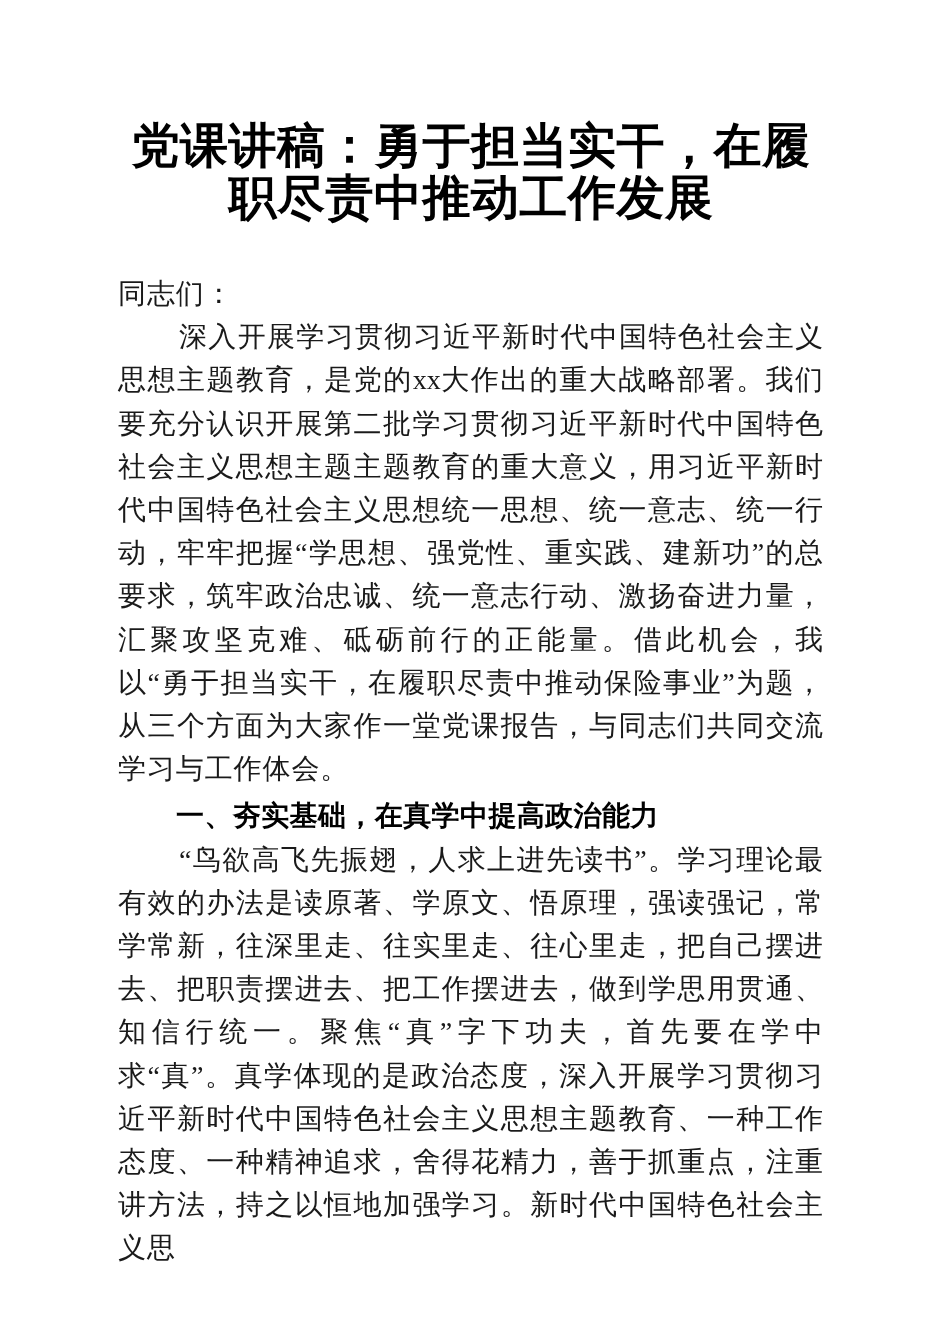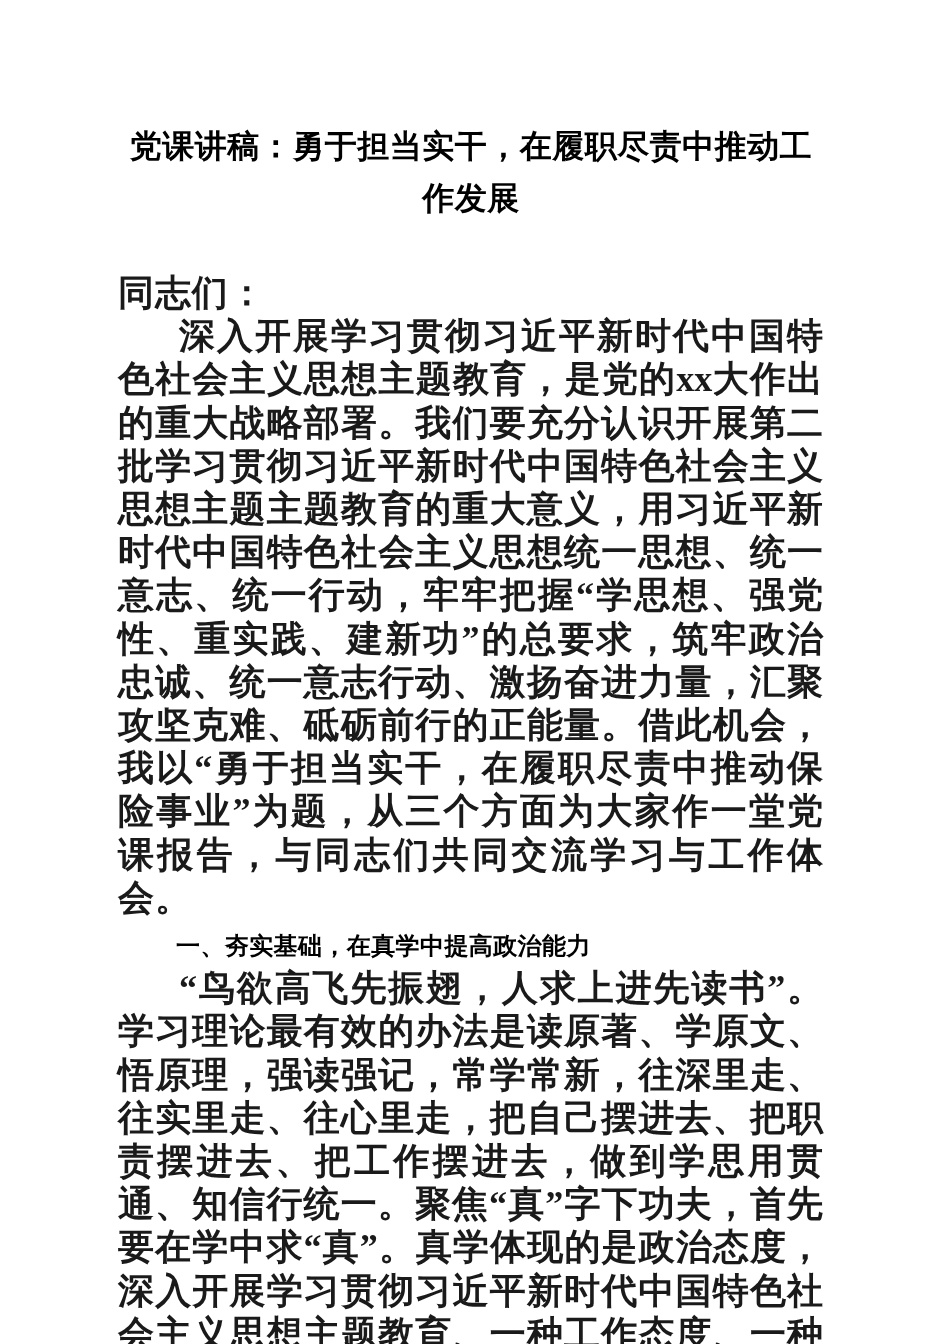--- a/index.html
+++ b/index.html
@@ -22,55 +22,55 @@
     position: absolute;
     left: 118px;
     top: 0;
     width: 706px;
   }
 
   
   .doc-title {
     font-family: "Liberation Serif", "DejaVu Serif", serif;
     font-weight: bold;
-    font-size: 32px;
+    font-size: 48px;
     line-height: 52px;
     text-align: center;
     color: #000000;
     margin: 0;
     padding-top: 120px;
     letter-spacing: 0.5px;
   }
 
   
   .body-text {
     font-family: "Liberation Serif", "DejaVu Serif", serif;
-    font-size: 36px;
+    font-size: 28px;
     line-height: 43.2px;
     color: #1a1a1a;
     margin: 0;
     text-align: justify;
     text-justify: inter-character;
     letter-spacing: 0.9px;
-    font-weight: bold;
+    font-weight: normal;
   }
 
   .salutation {
     padding-top: 48px;
   }
 
   .para-indent {
     text-indent: 61px;
   }
 
   
   .section-heading {
     font-family: "Liberation Sans", "DejaVu Sans", sans-serif;
     font-weight: bold;
-    font-size: 24px;
+    font-size: 28px;
     line-height: 43.2px;
     color: #000000;
     margin: 0;
     text-indent: 58px;
     letter-spacing: 0.4px;
     padding-top: 4px;
   }
 
   .latin {
     font-family: "Liberation Serif", "DejaVu Serif", serif;

